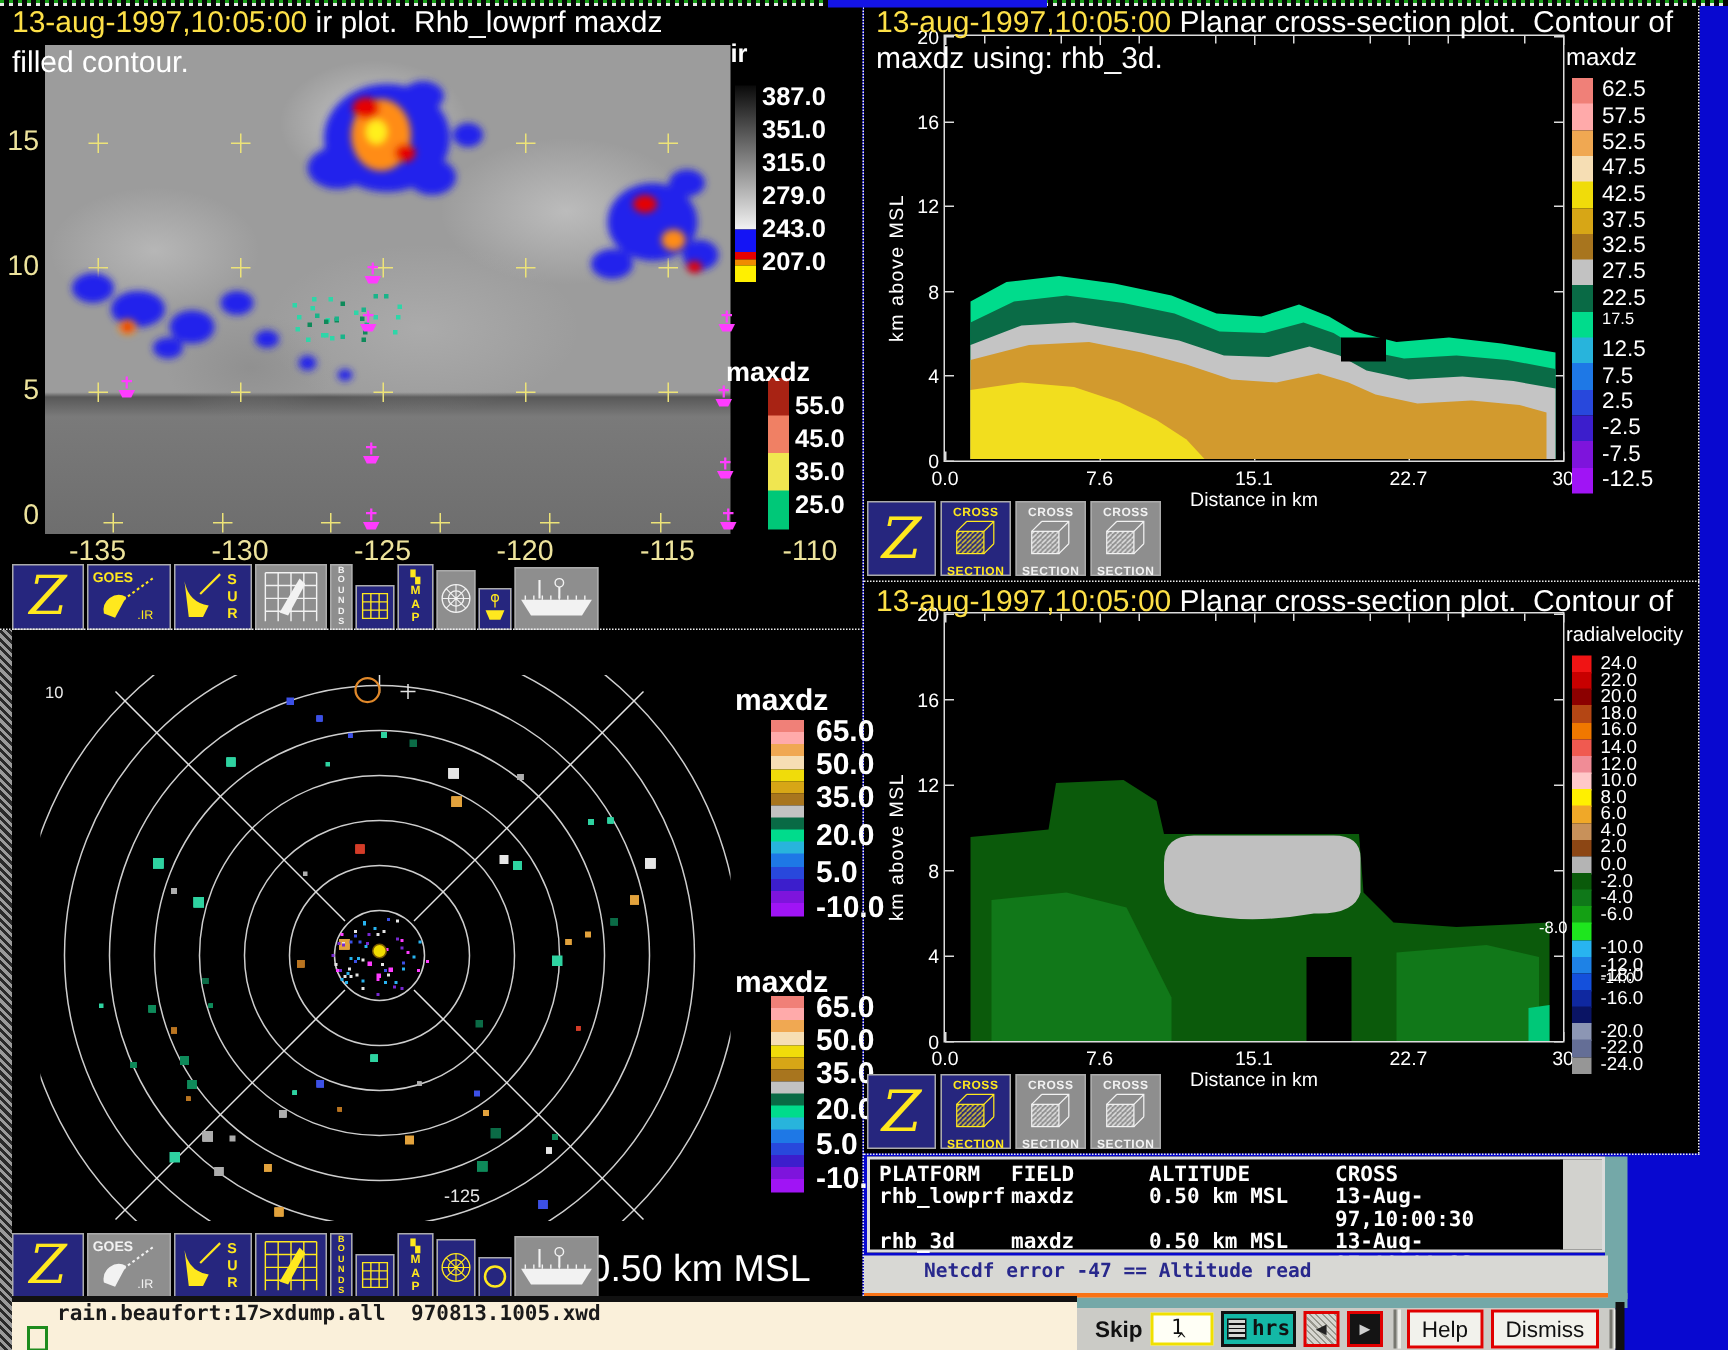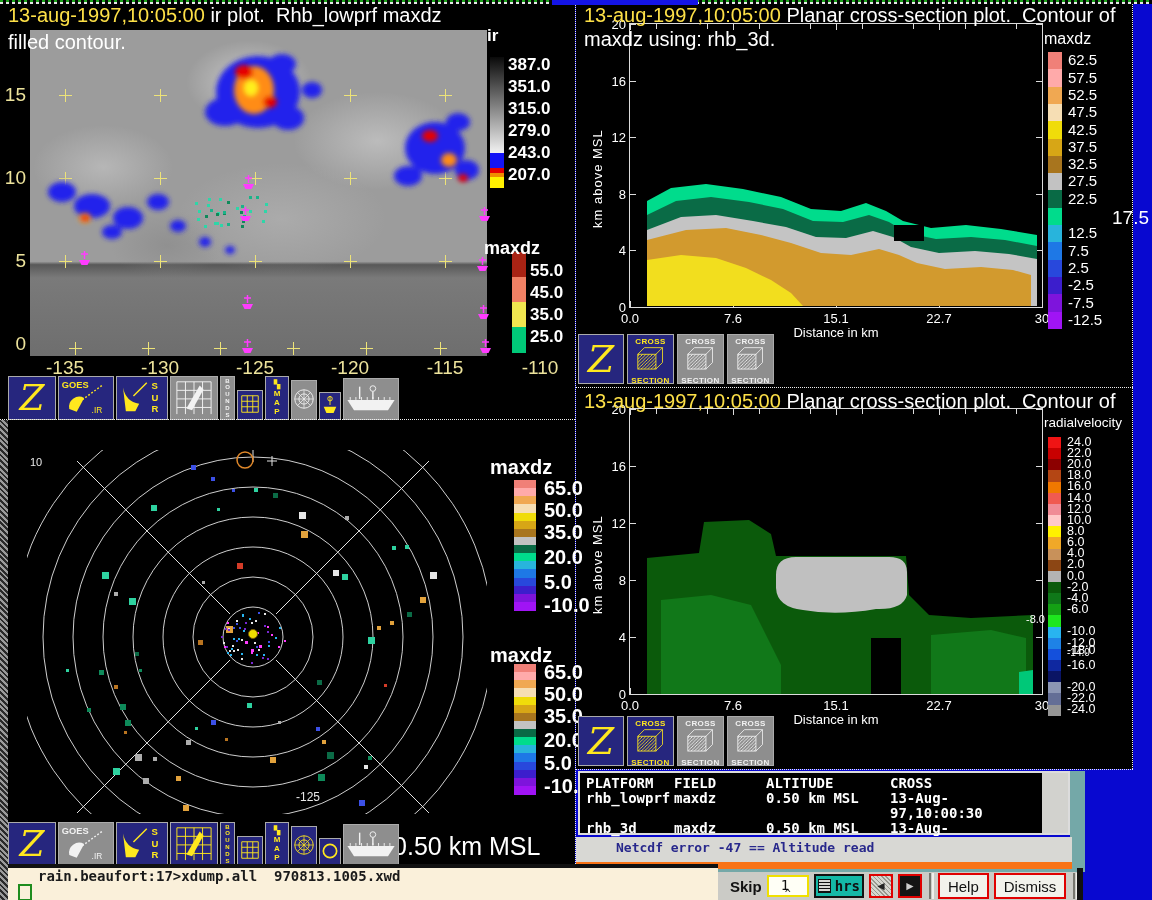--- a/index.html
+++ b/index.html
@@ -31,21 +31,21 @@
     radial-gradient(150px 80px at 55% 58%, rgba(205,205,205,.30), transparent 70%),
     radial-gradient(80px 50px at 30% 66%, rgba(130,130,130,.45), transparent 70%),
     linear-gradient(#9C9C9C, #9C9C9C 71%, #585858 72%, #7A7A7A 76%, #6E6E6E 100%);}
   #statuswin{left:578px;top:771px;width:492px;height:64px;background:#000;
              border:2px solid #DCDCDC;box-sizing:border-box;display:flex;z-index:5;}
   #statustable{flex:1;padding:3px 0 0 6px;color:#fff;
                font:bold 14px "DejaVu Sans Mono",monospace;line-height:15px;
                display:grid;grid-template-columns:88px 92px 124px auto;}
   #statusscroll{width:26px;background:#D2D2CE;border-left:2px solid #000;}
   #hiddendialog{left:576px;top:837px;width:496px;height:25px;background:#D8D8D4;
-                border-bottom:7px solid #f97316;overflow:hidden;z-index:5;}
+                border-bottom:3px solid #f97316;overflow:hidden;z-index:5;}
   #dialogmsg{position:absolute;left:40px;top:3px;color:#28288C;
              font:bold 13px "DejaVu Sans Mono",monospace;}
   #terminal{left:8px;top:866px;width:710px;height:34px;background:#FAF0DA;
             border-top:2px solid #111;z-index:7;}
   #termline{position:absolute;left:30px;top:0px;color:#1A1A1A;
             font:bold 14px "DejaVu Sans Mono",monospace;white-space:pre;}
   #termcursor{position:absolute;left:10px;top:16px;width:10px;height:13px;border:2px solid #1E8C1E;}
   #controlbar{left:718px;top:872px;width:359px;height:28px;background:#CBCBC6;z-index:7;
               display:flex;align-items:center;gap:5px;padding-left:12px;box-sizing:border-box;}
   #skiplabel{font:bold 15px "Liberation Sans",sans-serif;color:#111;}
@@ -301,21 +301,21 @@
     <div style="position: absolute; left: 1048px; top: 311.5px; width: 14px; height: 17.9px; background: rgb(160, 20, 245); z-index: 2;"></div>
     <div class="cbtick" style="position: absolute; left: 1068px; top: 51.35px; font-size: 15px; font-weight: normal;">62.5</div>
     <div class="cbtick" style="position: absolute; left: 1068px; top: 68.65px; font-size: 15px; font-weight: normal;">57.5</div>
     <div class="cbtick" style="position: absolute; left: 1068px; top: 85.95px; font-size: 15px; font-weight: normal;">52.5</div>
     <div class="cbtick" style="position: absolute; left: 1068px; top: 103.25px; font-size: 15px; font-weight: normal;">47.5</div>
     <div class="cbtick" style="position: absolute; left: 1068px; top: 120.55px; font-size: 15px; font-weight: normal;">42.5</div>
     <div class="cbtick" style="position: absolute; left: 1068px; top: 137.85px; font-size: 15px; font-weight: normal;">37.5</div>
     <div class="cbtick" style="position: absolute; left: 1068px; top: 155.15px; font-size: 15px; font-weight: normal;">32.5</div>
     <div class="cbtick" style="position: absolute; left: 1068px; top: 172.45px; font-size: 15px; font-weight: normal;">27.5</div>
     <div class="cbtick" style="position: absolute; left: 1068px; top: 189.75px; font-size: 15px; font-weight: normal;">22.5</div>
-    <div class="cbtick" style="position: absolute; left: 1112px; top: 207.05px; font-size: 19px; font-weight: normal;">17.5</div>
+    <div class="cbtick" style="position: absolute; left: 1068px; top: 207.05px; font-size: 11px; font-weight: normal;">17.5</div>
     <div class="cbtick" style="position: absolute; left: 1068px; top: 224.35px; font-size: 15px; font-weight: normal;">12.5</div>
     <div class="cbtick" style="position: absolute; left: 1068px; top: 241.65px; font-size: 15px; font-weight: normal;">7.5</div>
     <div class="cbtick" style="position: absolute; left: 1068px; top: 258.95px; font-size: 15px; font-weight: normal;">2.5</div>
     <div class="cbtick" style="position: absolute; left: 1068px; top: 276.25px; font-size: 15px; font-weight: normal;">-2.5</div>
     <div class="cbtick" style="position: absolute; left: 1068px; top: 293.55px; font-size: 15px; font-weight: normal;">-7.5</div>
     <div class="cbtick" style="position: absolute; left: 1068px; top: 310.85px; font-size: 15px; font-weight: normal;">-12.5</div>
     <div class="cblabel" style="position: absolute; left: 1044px; top: 415px; font-size: 13.5px; font-weight: normal;">radialvelocity</div>
     <div style="position: absolute; left: 1048px; top: 437px; width: 13px; height: 11.75px; background: rgb(240, 20, 20); z-index: 2;"></div>
     <div style="position: absolute; left: 1048px; top: 448.15px; width: 13px; height: 11.75px; background: rgb(200, 0, 0); z-index: 2;"></div>
     <div style="position: absolute; left: 1048px; top: 459.3px; width: 13px; height: 11.75px; background: rgb(140, 0, 0); z-index: 2;"></div>

